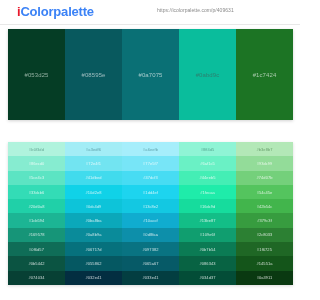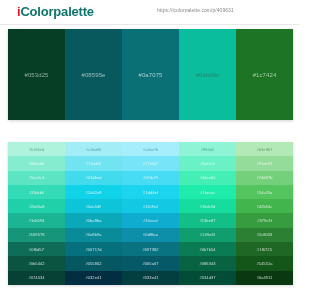--- a/index.html
+++ b/index.html
@@ -30,21 +30,21 @@
     top: 4px;
     font-size: 13px;
     font-weight: bold;
     letter-spacing: -0.2px;
     white-space: nowrap;
   }
   #brand-logo .brand-i {
     color: #e8192c;
   }
   #brand-logo .brand-rest {
-    color: #0f766e;
+    color: #3b82f6;
   }
   #address-url {
     position: absolute;
     left: 157px;
     top: 7px;
     font-size: 5px;
     color: #8a8a8a;
     letter-spacing: 0.05px;
     white-space: nowrap;
   }

